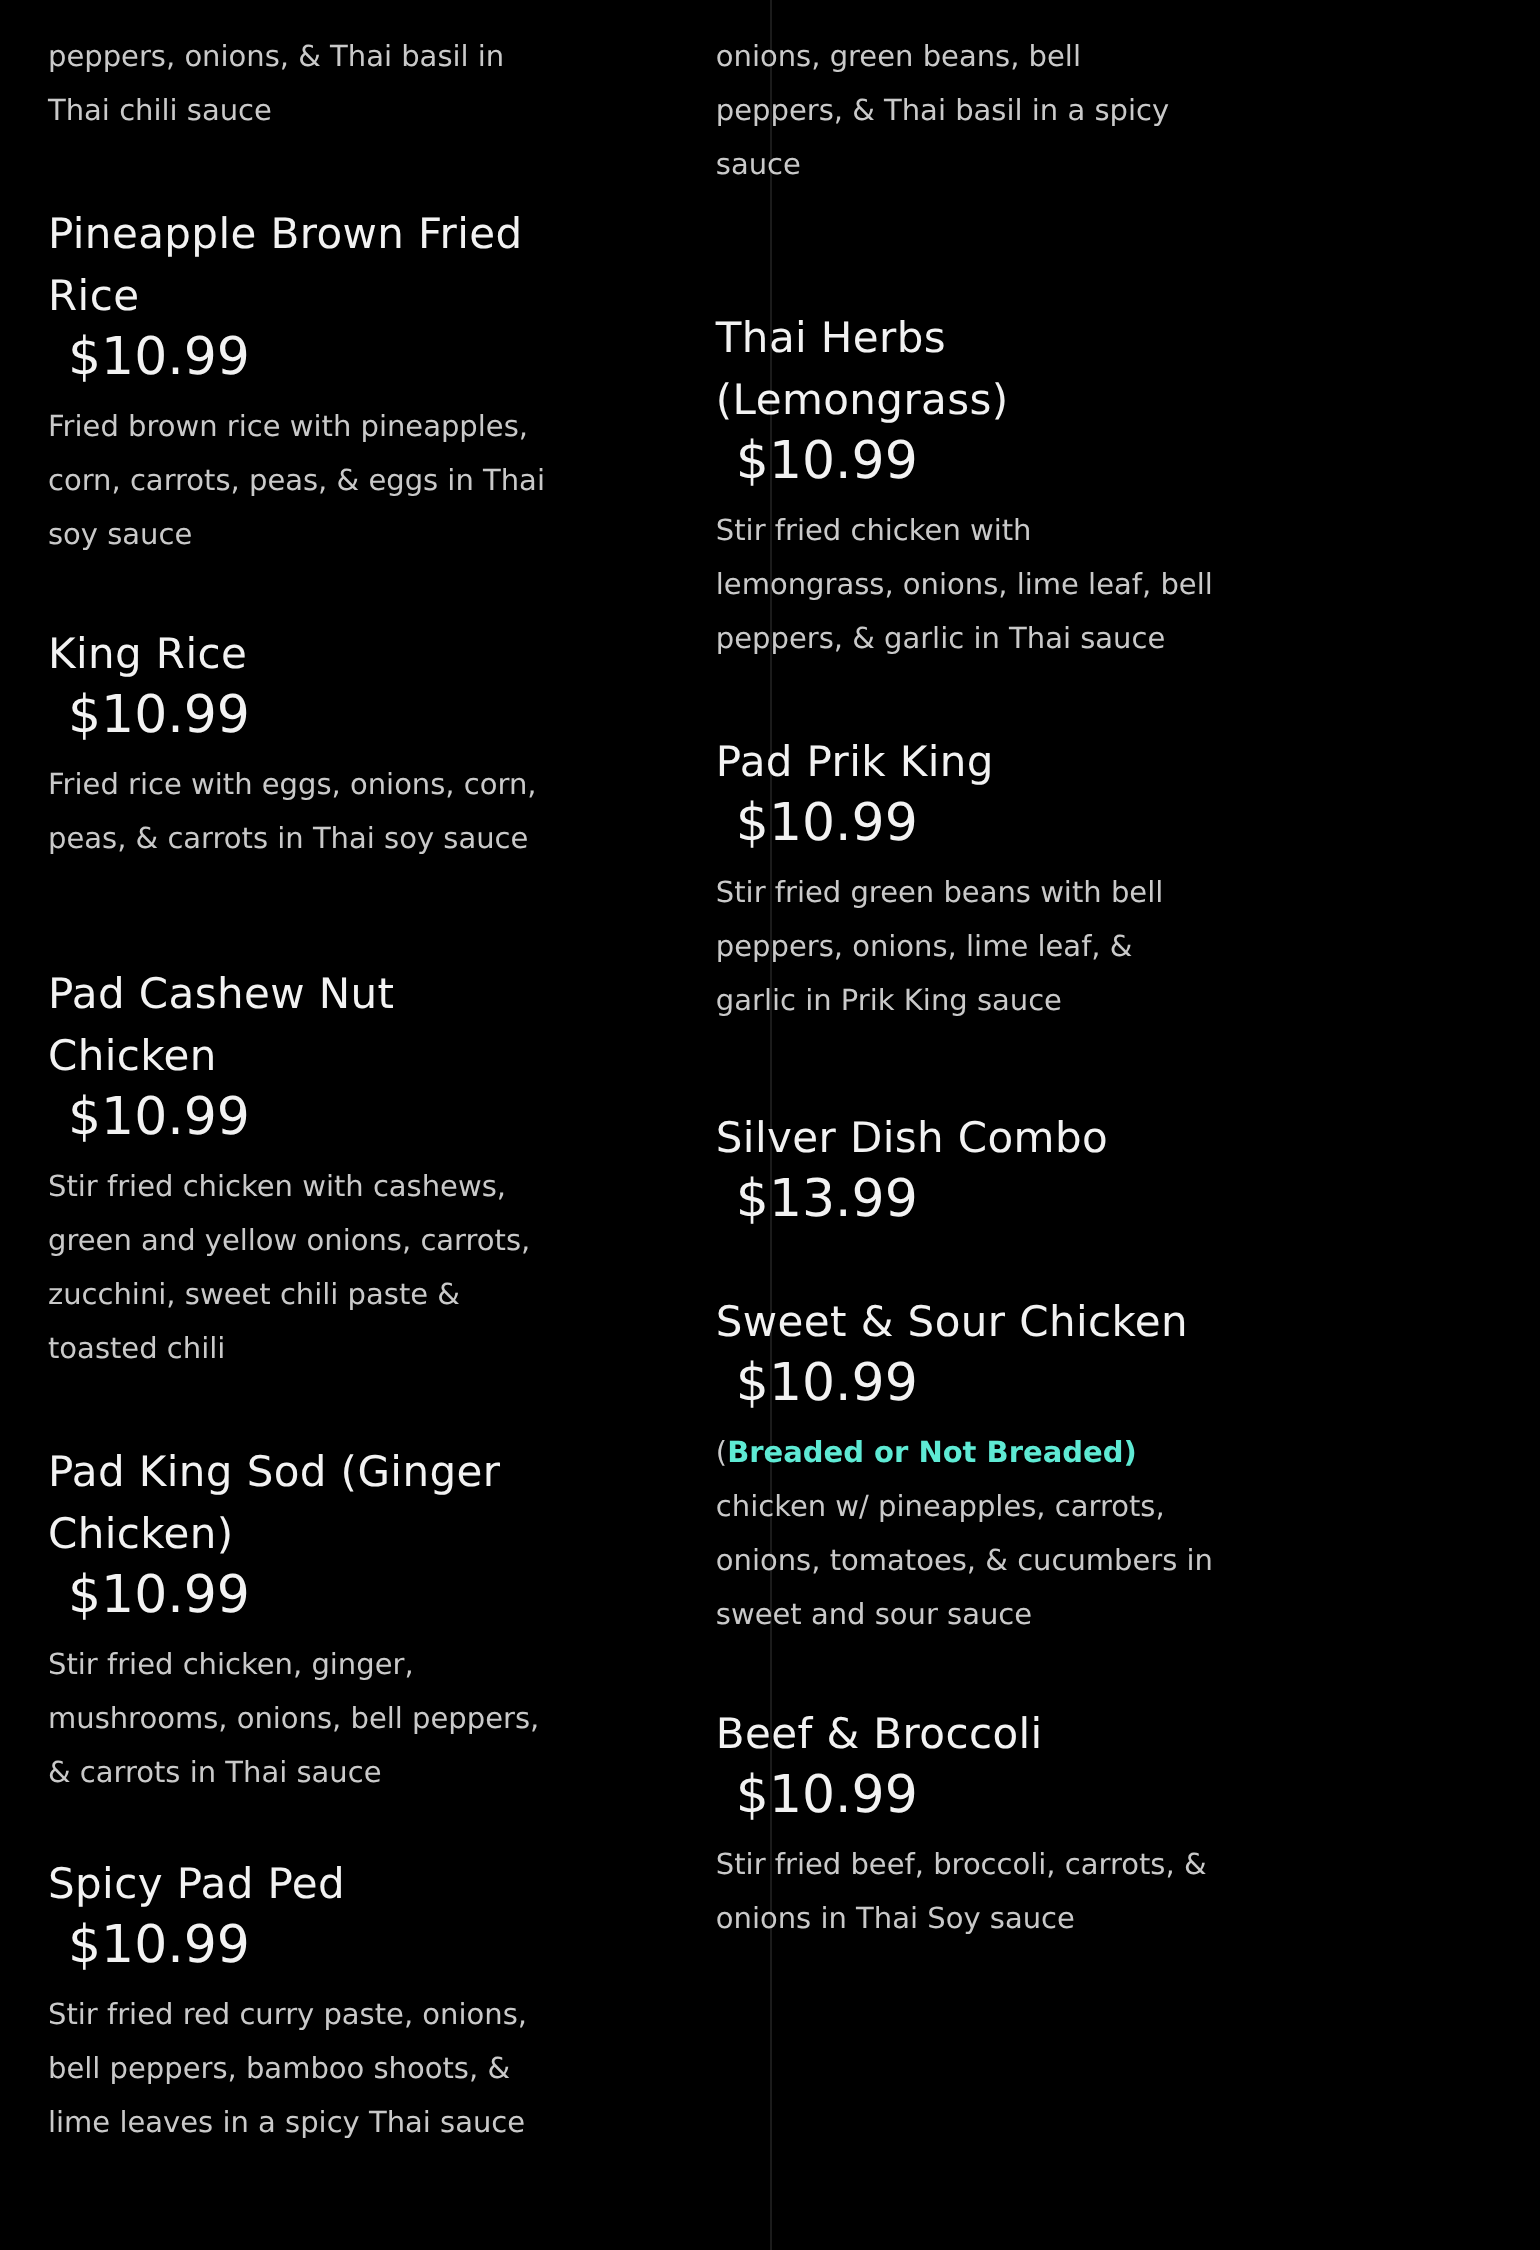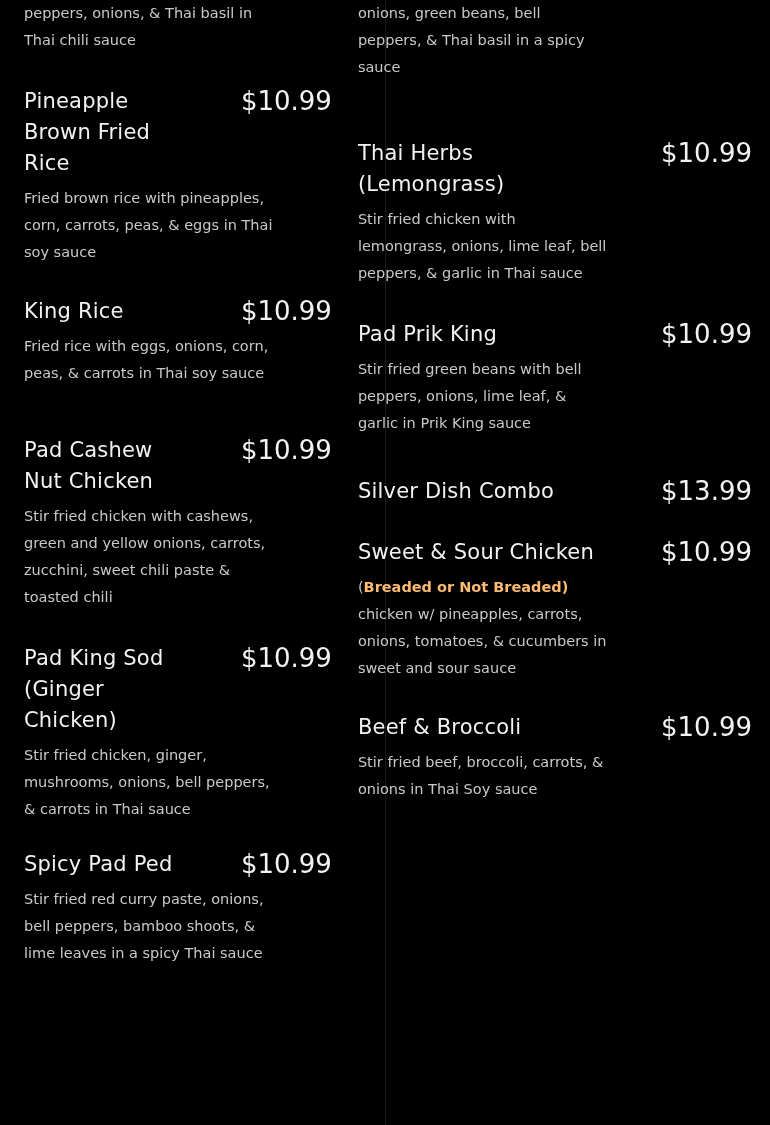--- a/index.html
+++ b/index.html
@@ -39,24 +39,23 @@
     top: 0;
     width: 1px;
     height: 1125px;
     background: #1b1b1b;
   }
   .item {
     margin-bottom: 26px;
   }
   .item-head {
     display: flex;
-    flex-direction: row;
+    flex-direction: column;
     align-items: flex-start;
     justify-content: space-between;
-    gap: 44px;
   }
   .item-name {
     font-size: 21px;
     line-height: 31px;
     color: #f2f2f2;
     font-weight: 400;
     letter-spacing: 0.2px;
     max-width: 250px;
   }
   .item-price {
@@ -71,26 +70,26 @@
     font-size: 14.5px;
     line-height: 27px;
     color: #c9c9c9;
     margin-top: 6px;
     max-width: 258px;
   }
   .col-right .item-desc {
     max-width: 250px;
   }
   .item-desc b {
-    color: #fdba74;
+    color: #5eead4;
     font-weight: bold;
   }
   
   .clipped .item-desc {
-    margin-top: 0;
+    margin-top: 16px;
   }
 </style>
 </head>
 <body>
 
 <div class="menu">
   <div class="column col-left">
 
     <div class="item clipped" style="margin-top:0;">
       <div class="item-desc">peppers, onions, &amp; Thai basil in Thai chili sauce</div>

